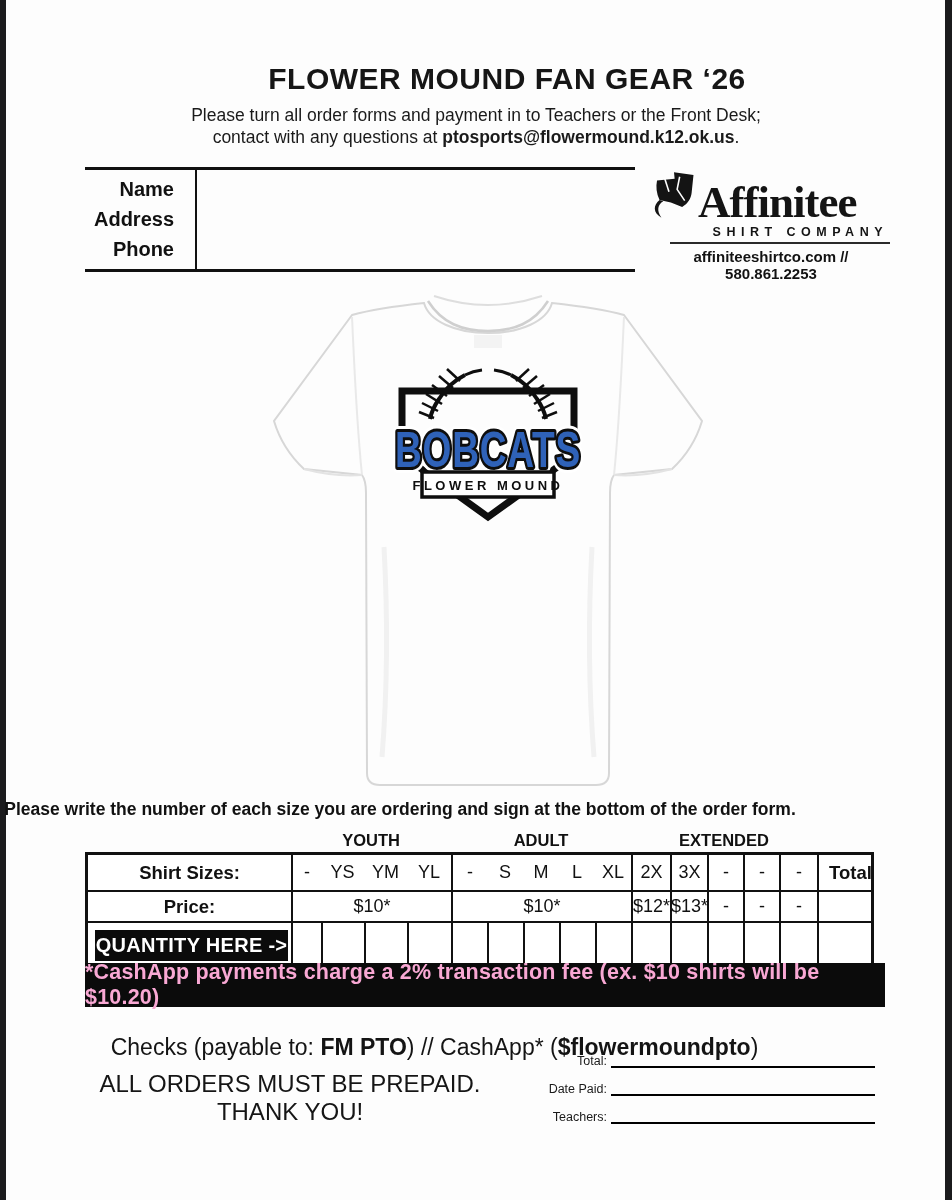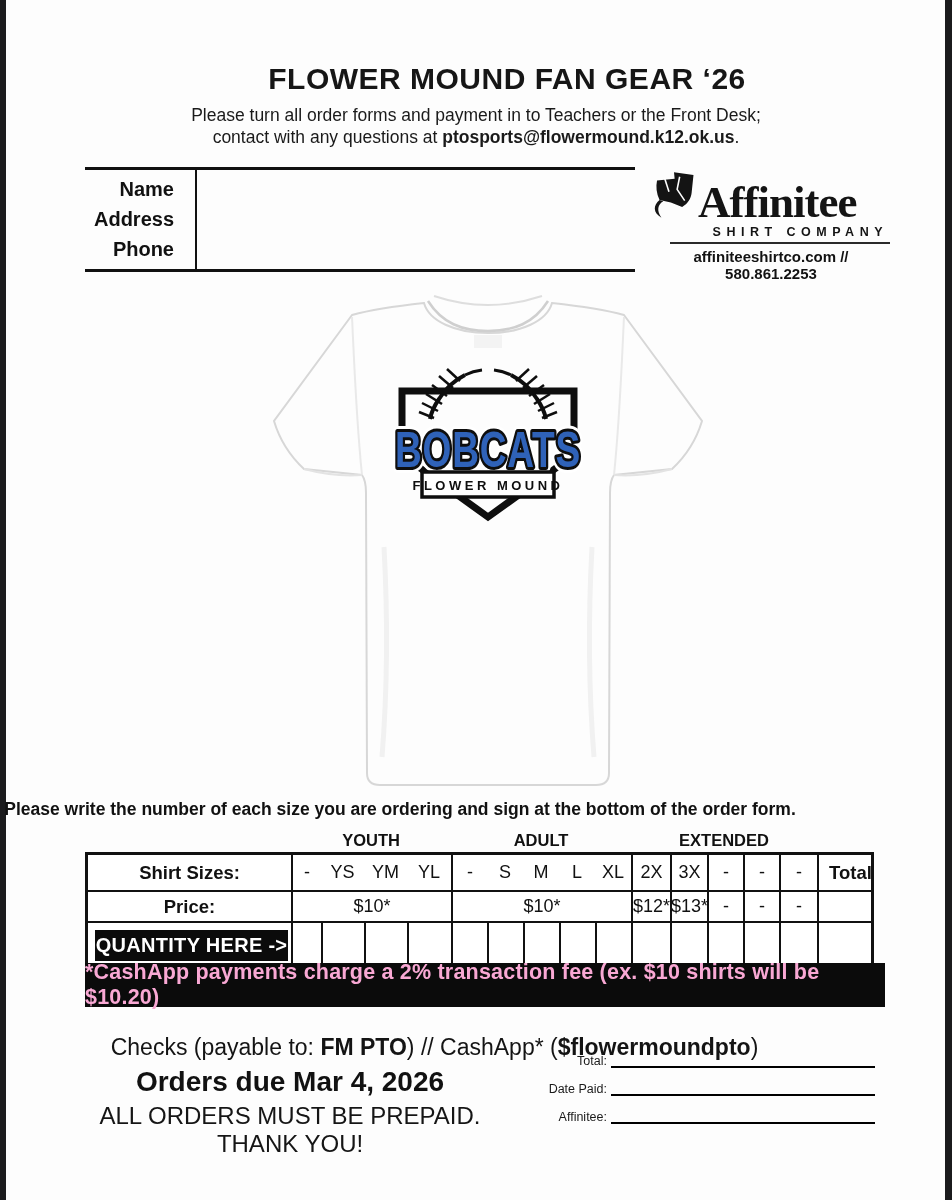--- a/index.html
+++ b/index.html
@@ -264,30 +264,29 @@
   </div>
 </div>
 
 <div class="fee-banner">*CashApp payments charge a 2% transaction fee (ex. $10 shirts will be $10.20)</div>
 
 <div class="payment-line">
   <span>Checks (payable to: </span><b>FM PTO</b><span>) // CashApp* (</span><b>$flowermoundpto</b><span>)</span>
 </div>
 
 <div class="due-block">
-  <div class="due-title">Orders due Mar 4, 2026</div>
   <div class="due-sub">ALL ORDERS MUST BE PREPAID. THANK YOU!</div>
 </div>
 
 <div class="sign-block">
   <div class="sign-row">
     <div class="sign-label">Total:</div>
     <div class="sign-line"></div>
   </div>
   <div class="sign-row">
     <div class="sign-label">Date Paid:</div>
     <div class="sign-line"></div>
   </div>
   <div class="sign-row">
-    <div class="sign-label">Affinitee:</div>
+    <div class="sign-label">Teachers:</div>
     <div class="sign-line"></div>
   </div>
 </div>
 
 </body></html>

